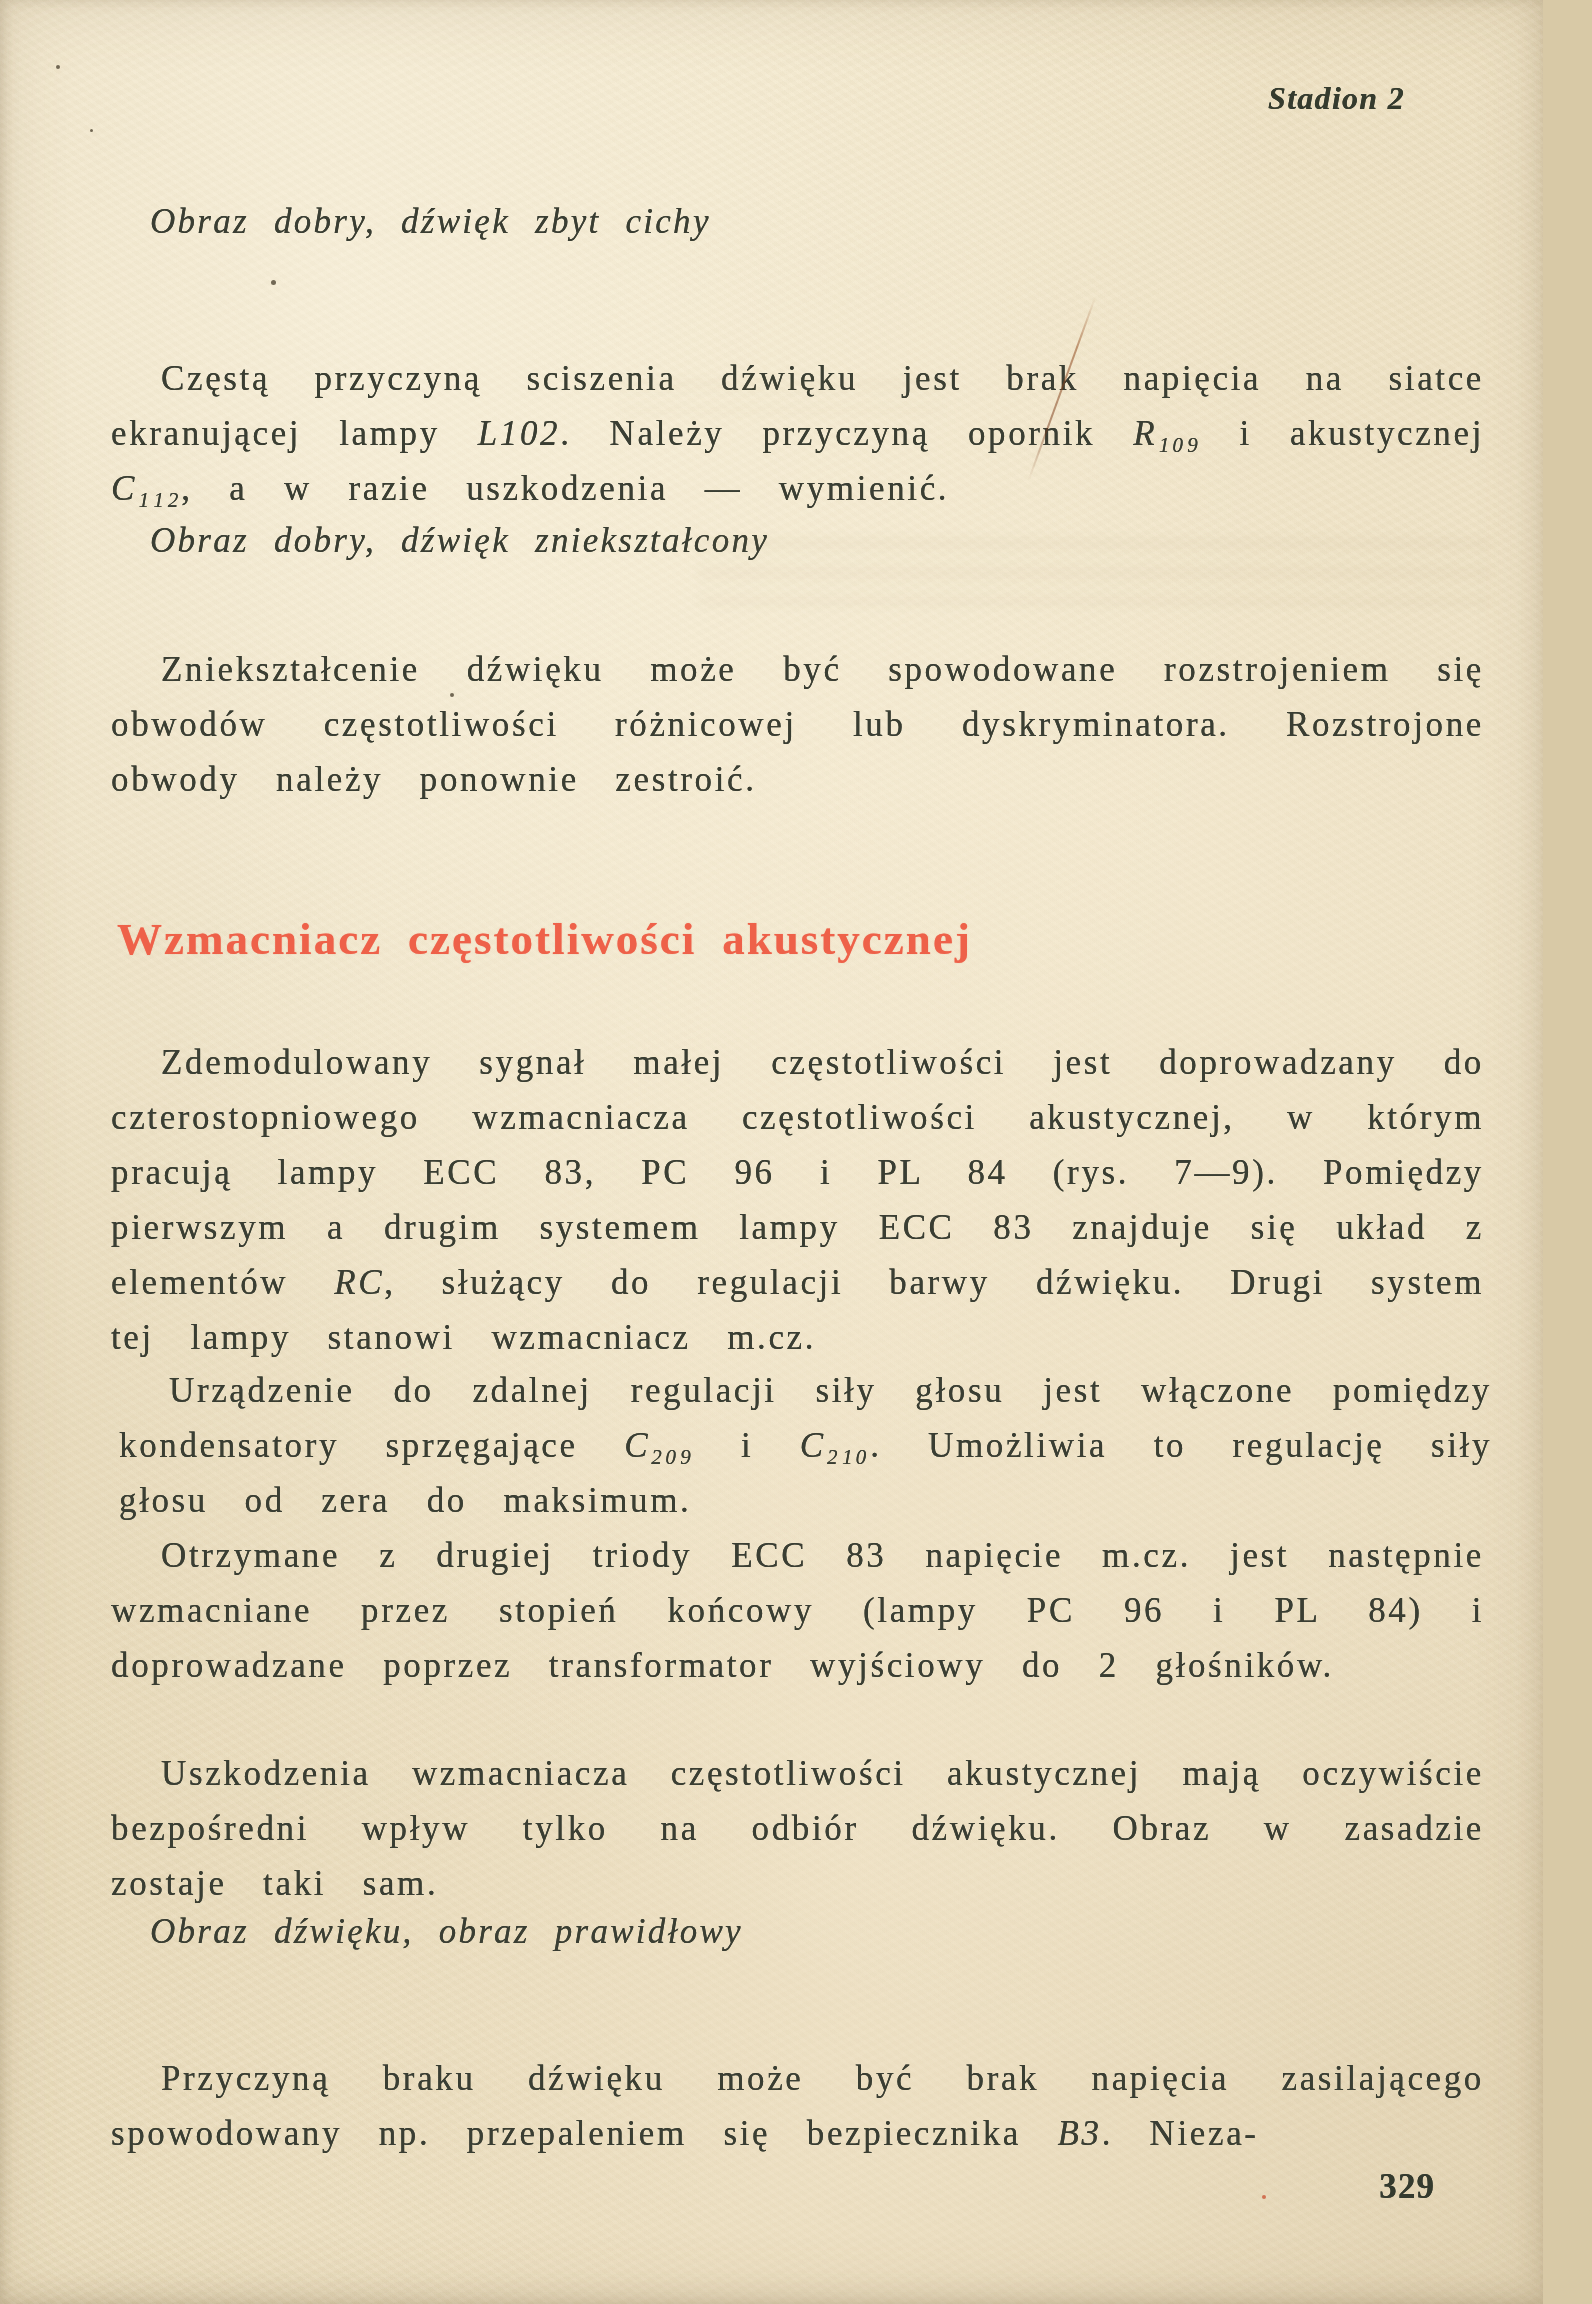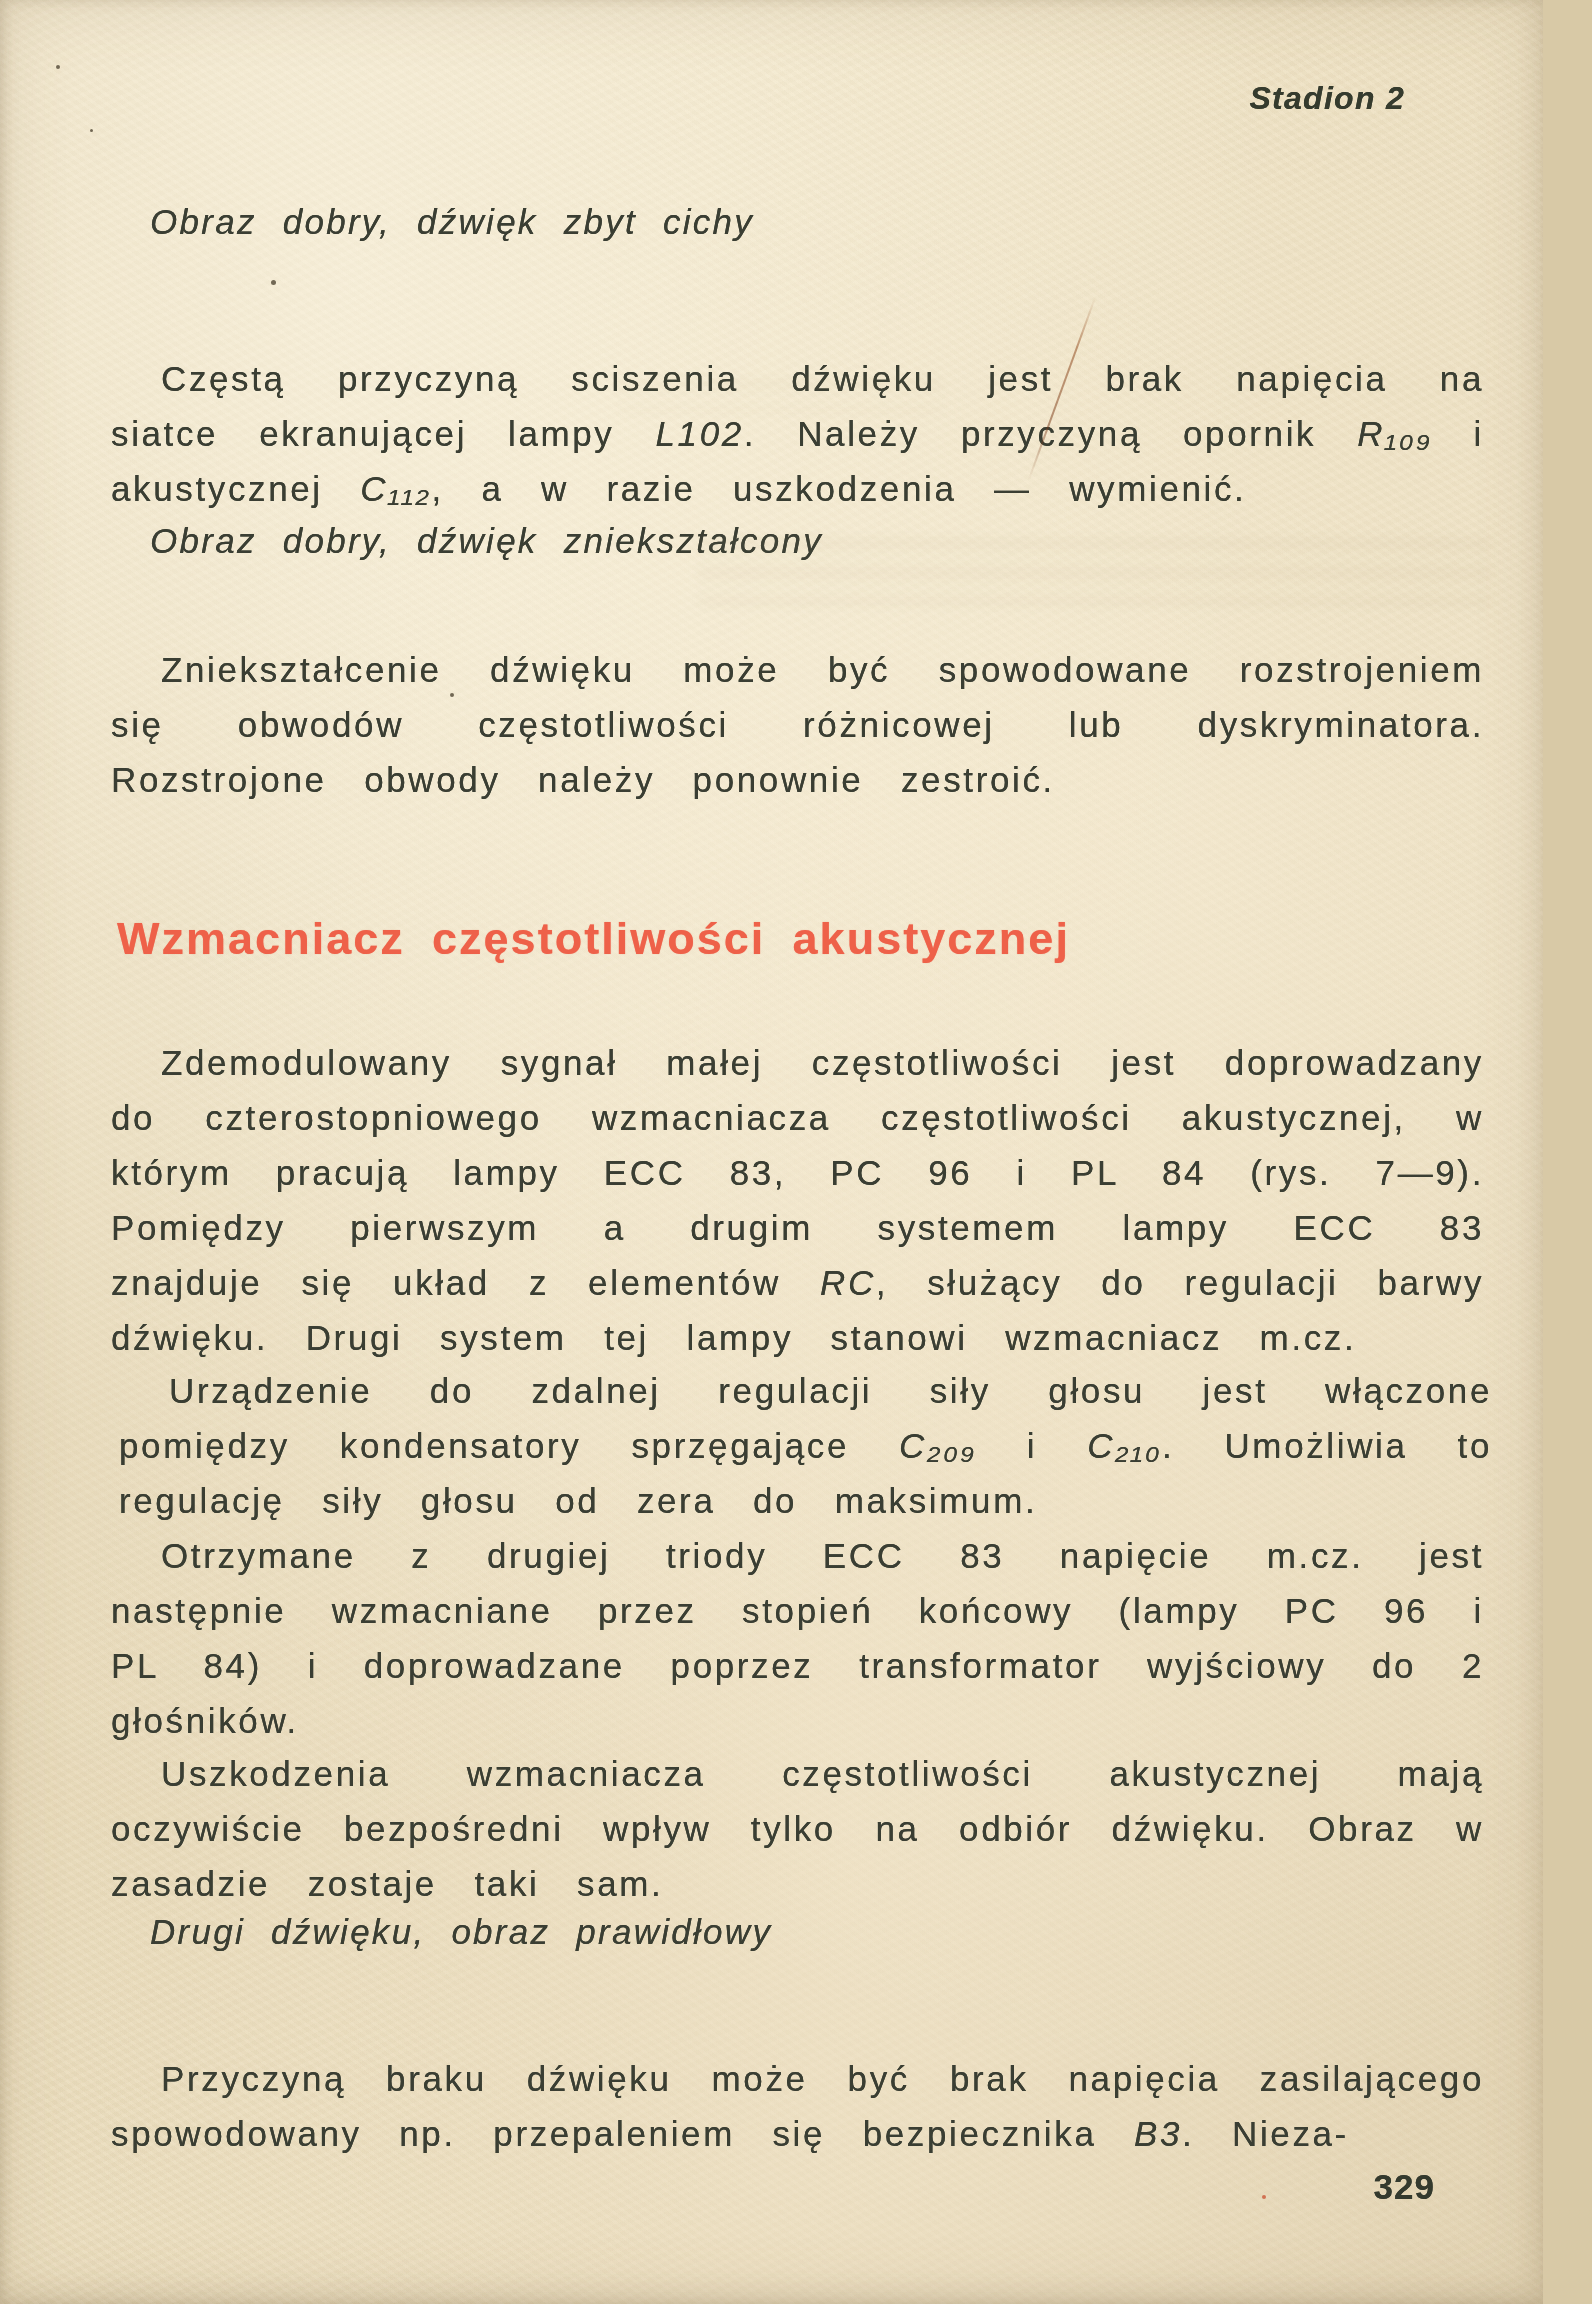--- a/index.html
+++ b/index.html
@@ -19,21 +19,21 @@
       radial-gradient(ellipse at 55% 80%, rgba(245,233,207,0.60), transparent 65%),
       radial-gradient(ellipse at 94% 97%, rgba(205,185,148,0.35), transparent 55%),
       radial-gradient(ellipse at 4% 62%, rgba(216,198,162,0.35), transparent 50%),
       repeating-linear-gradient(37deg, rgba(255,255,255,0.045) 0 3px, rgba(126,104,70,0.030) 3px 7px),
       repeating-linear-gradient(-24deg, rgba(255,255,255,0.035) 0 4px, rgba(126,104,70,0.022) 4px 9px),
       linear-gradient(115deg, rgba(222,205,170,0.28) 0%, rgba(240,228,200,0) 30%, rgba(218,200,165,0.22) 65%, rgba(238,226,198,0) 100%);
     box-shadow:
       inset 0 0 70px rgba(125,98,60,0.16),
       inset -3px -8px 24px rgba(108,84,50,0.14),
       inset 4px 0 10px rgba(90,70,40,0.10);
-    font-family: Liberation Sans, sans-serif;
+    font-family: Liberation Serif, serif;
     color: #3a3e33;
   }
 
   
   .runhead {
     position: absolute;
     top: 80px;
     right: 138px;
     font-size: 32px;
     font-weight: bold;
@@ -144,21 +144,21 @@
 
   <div class="subhead" id="head-distorted">Obraz dobry, dźwięk zniekształcony</div>
   <p class="para" id="para-distorted"><span>Zniekształcenie dźwięku może być spowodowane rozstrojeniem się obwodów częstotliwości różnicowej lub dyskryminatora. Rozstrojone obwody należy ponownie zestroić.</span></p>
 
   <div class="section-head" id="head-amplifier">Wzmacniacz częstotliwości akustycznej</div>
   <p class="para" id="para-amp-1"><span>Zdemodulowany sygnał małej częstotliwości jest doprowadzany do czterostopniowego wzmacniacza częstotliwości akustycznej, w którym pracują lampy ECC 83, PC 96 i PL 84 (rys. 7—9). Pomiędzy pierwszym a drugim systemem lampy ECC 83 znajduje się układ z elementów </span><span class="seg-italic">RC</span><span>, służący do regulacji barwy dźwięku. Drugi system tej lampy stanowi wzmacniacz m.cz.</span></p>
   <p class="para" id="para-amp-2"><span>Urządzenie do zdalnej regulacji siły głosu jest włączone pomiędzy kondensatory sprzęgające </span><span class="seg-italic">C₂₀₉</span><span> i </span><span class="seg-italic">C₂₁₀</span><span>. Umożliwia to regulację siły głosu od zera do maksimum.</span></p>
   <p class="para" id="para-amp-3"><span>Otrzymane z drugiej triody ECC 83 napięcie m.cz. jest następnie wzmacniane przez stopień końcowy (lampy PC 96 i PL 84) i doprowadzane poprzez transformator wyjściowy do 2 głośników.</span></p>
   <p class="para" id="para-amp-4"><span>Uszkodzenia wzmacniacza częstotliwości akustycznej mają oczywiście bezpośredni wpływ tylko na odbiór dźwięku. Obraz w zasadzie zostaje taki sam.</span></p>
 
-  <div class="subhead" id="head-nosound">Drugi dźwięku, obraz prawidłowy</div>
+  <div class="subhead" id="head-nosound">Obraz dźwięku, obraz prawidłowy</div>
   <p class="para" id="para-nosound"><span>Przyczyną braku dźwięku może być brak napięcia zasilającego spowodowany np. przepaleniem się bezpiecznika </span><span class="seg-italic">B3</span><span>. Nieza-</span></p>
 
   <div class="pageno">329</div>
 
   <div class="scratch"></div>
   <div class="speck" style="left:271px; top:280px; width:5px; height:5px;"></div>
   <div class="speck" style="left:56px; top:65px; width:4px; height:4px;"></div>
   <div class="speck" style="left:90px; top:129px; width:3px; height:3px;"></div>
   <div class="speck" style="left:450px; top:693px; width:4px; height:4px;"></div>
   <div class="speck red" style="left:1262px; top:2195px; width:4px; height:4px;"></div>

